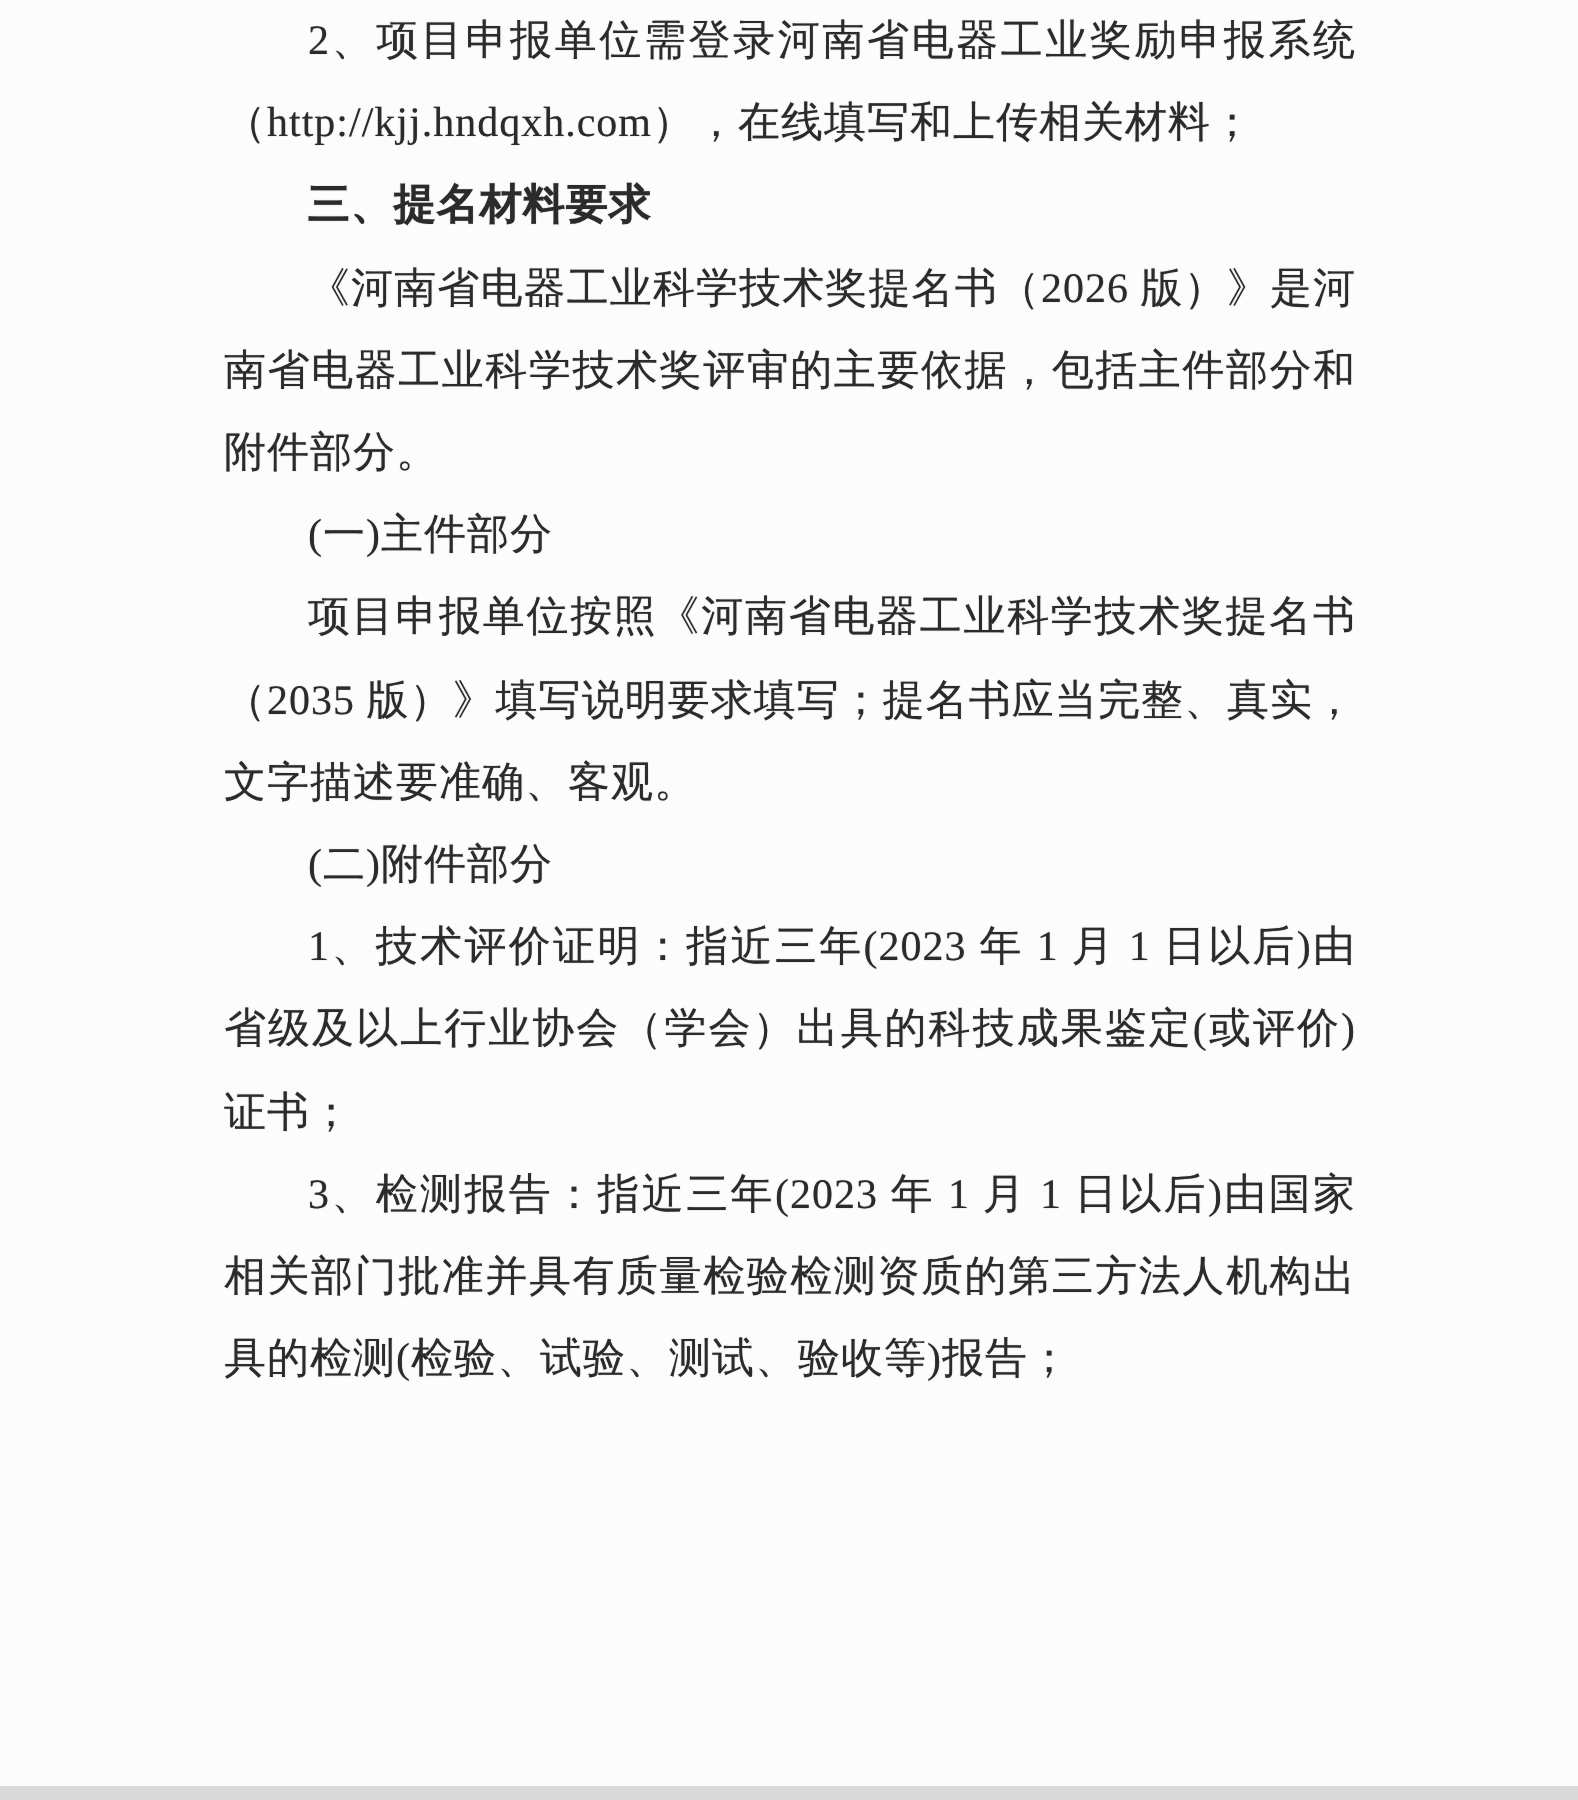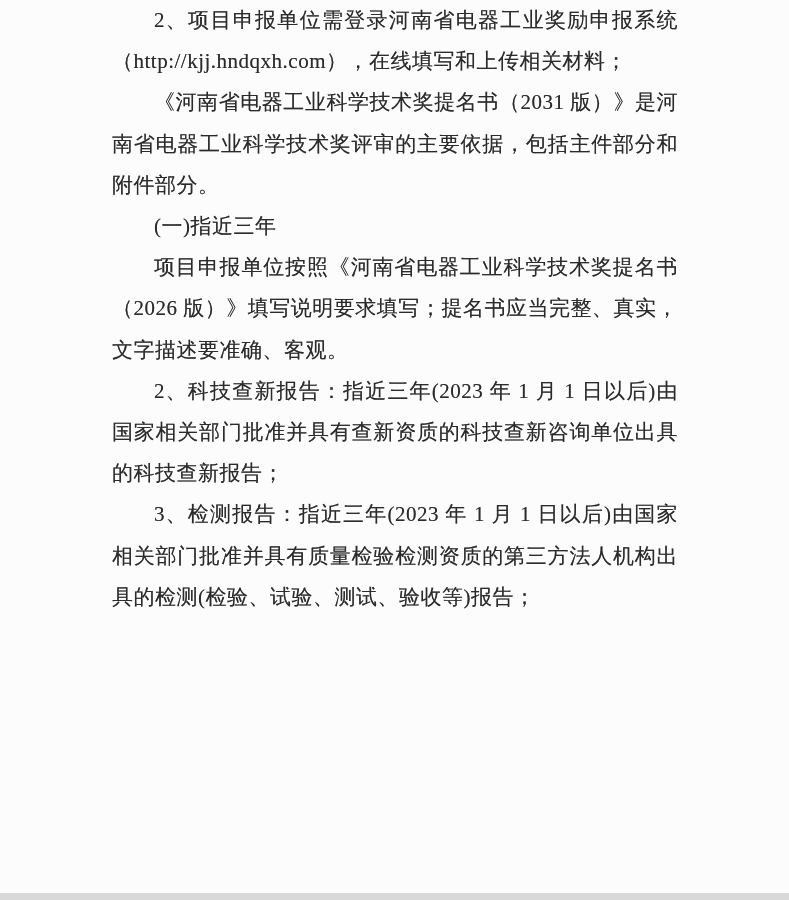--- a/index.html
+++ b/index.html
@@ -46,21 +46,23 @@
     height: 7px;
     background: #d9d9d9;
   }
 </style>
 </head>
 <body>
 
 <div class="scan-page">
   <div class="doc-body">
     <p>2、项目申报单位需登录河南省电器工业奖励申报系统（http://kjj.hndqxh.com），在线填写和上传相关材料；</p>
-    <p>《河南省电器工业科学技术奖提名书（2031 版）》是河南省电器工业科学技术奖评审的主要依据，包括主件部分和附件部分。</p>
-    <p>(一)指近三年</p>
-    <p>项目申报单位按照《河南省电器工业科学技术奖提名书（2026 版）》填写说明要求填写；提名书应当完整、真实，文字描述要准确、客观。</p>
-    <p>2、科技查新报告：指近三年(2023 年 1 月 1 日以后)由国家相关部门批准并具有查新资质的科技查新咨询单位出具的科技查新报告；</p>
+    <p class="section-heading">三、提名材料要求</p>
+    <p>《河南省电器工业科学技术奖提名书（2026 版）》是河南省电器工业科学技术奖评审的主要依据，包括主件部分和附件部分。</p>
+    <p>(一)主件部分</p>
+    <p>项目申报单位按照《河南省电器工业科学技术奖提名书（2035 版）》填写说明要求填写；提名书应当完整、真实，文字描述要准确、客观。</p>
+    <p>(二)附件部分</p>
+    <p>1、技术评价证明：指近三年(2023 年 1 月 1 日以后)由省级及以上行业协会（学会）出具的科技成果鉴定(或评价)证书；</p>
     <p>3、检测报告：指近三年(2023 年 1 月 1 日以后)由国家相关部门批准并具有质量检验检测资质的第三方法人机构出具的检测(检验、试验、测试、验收等)报告；</p>
 
   </div>
   <div class="page-bottom-edge"></div>
 </div>
 
 </body></html>

